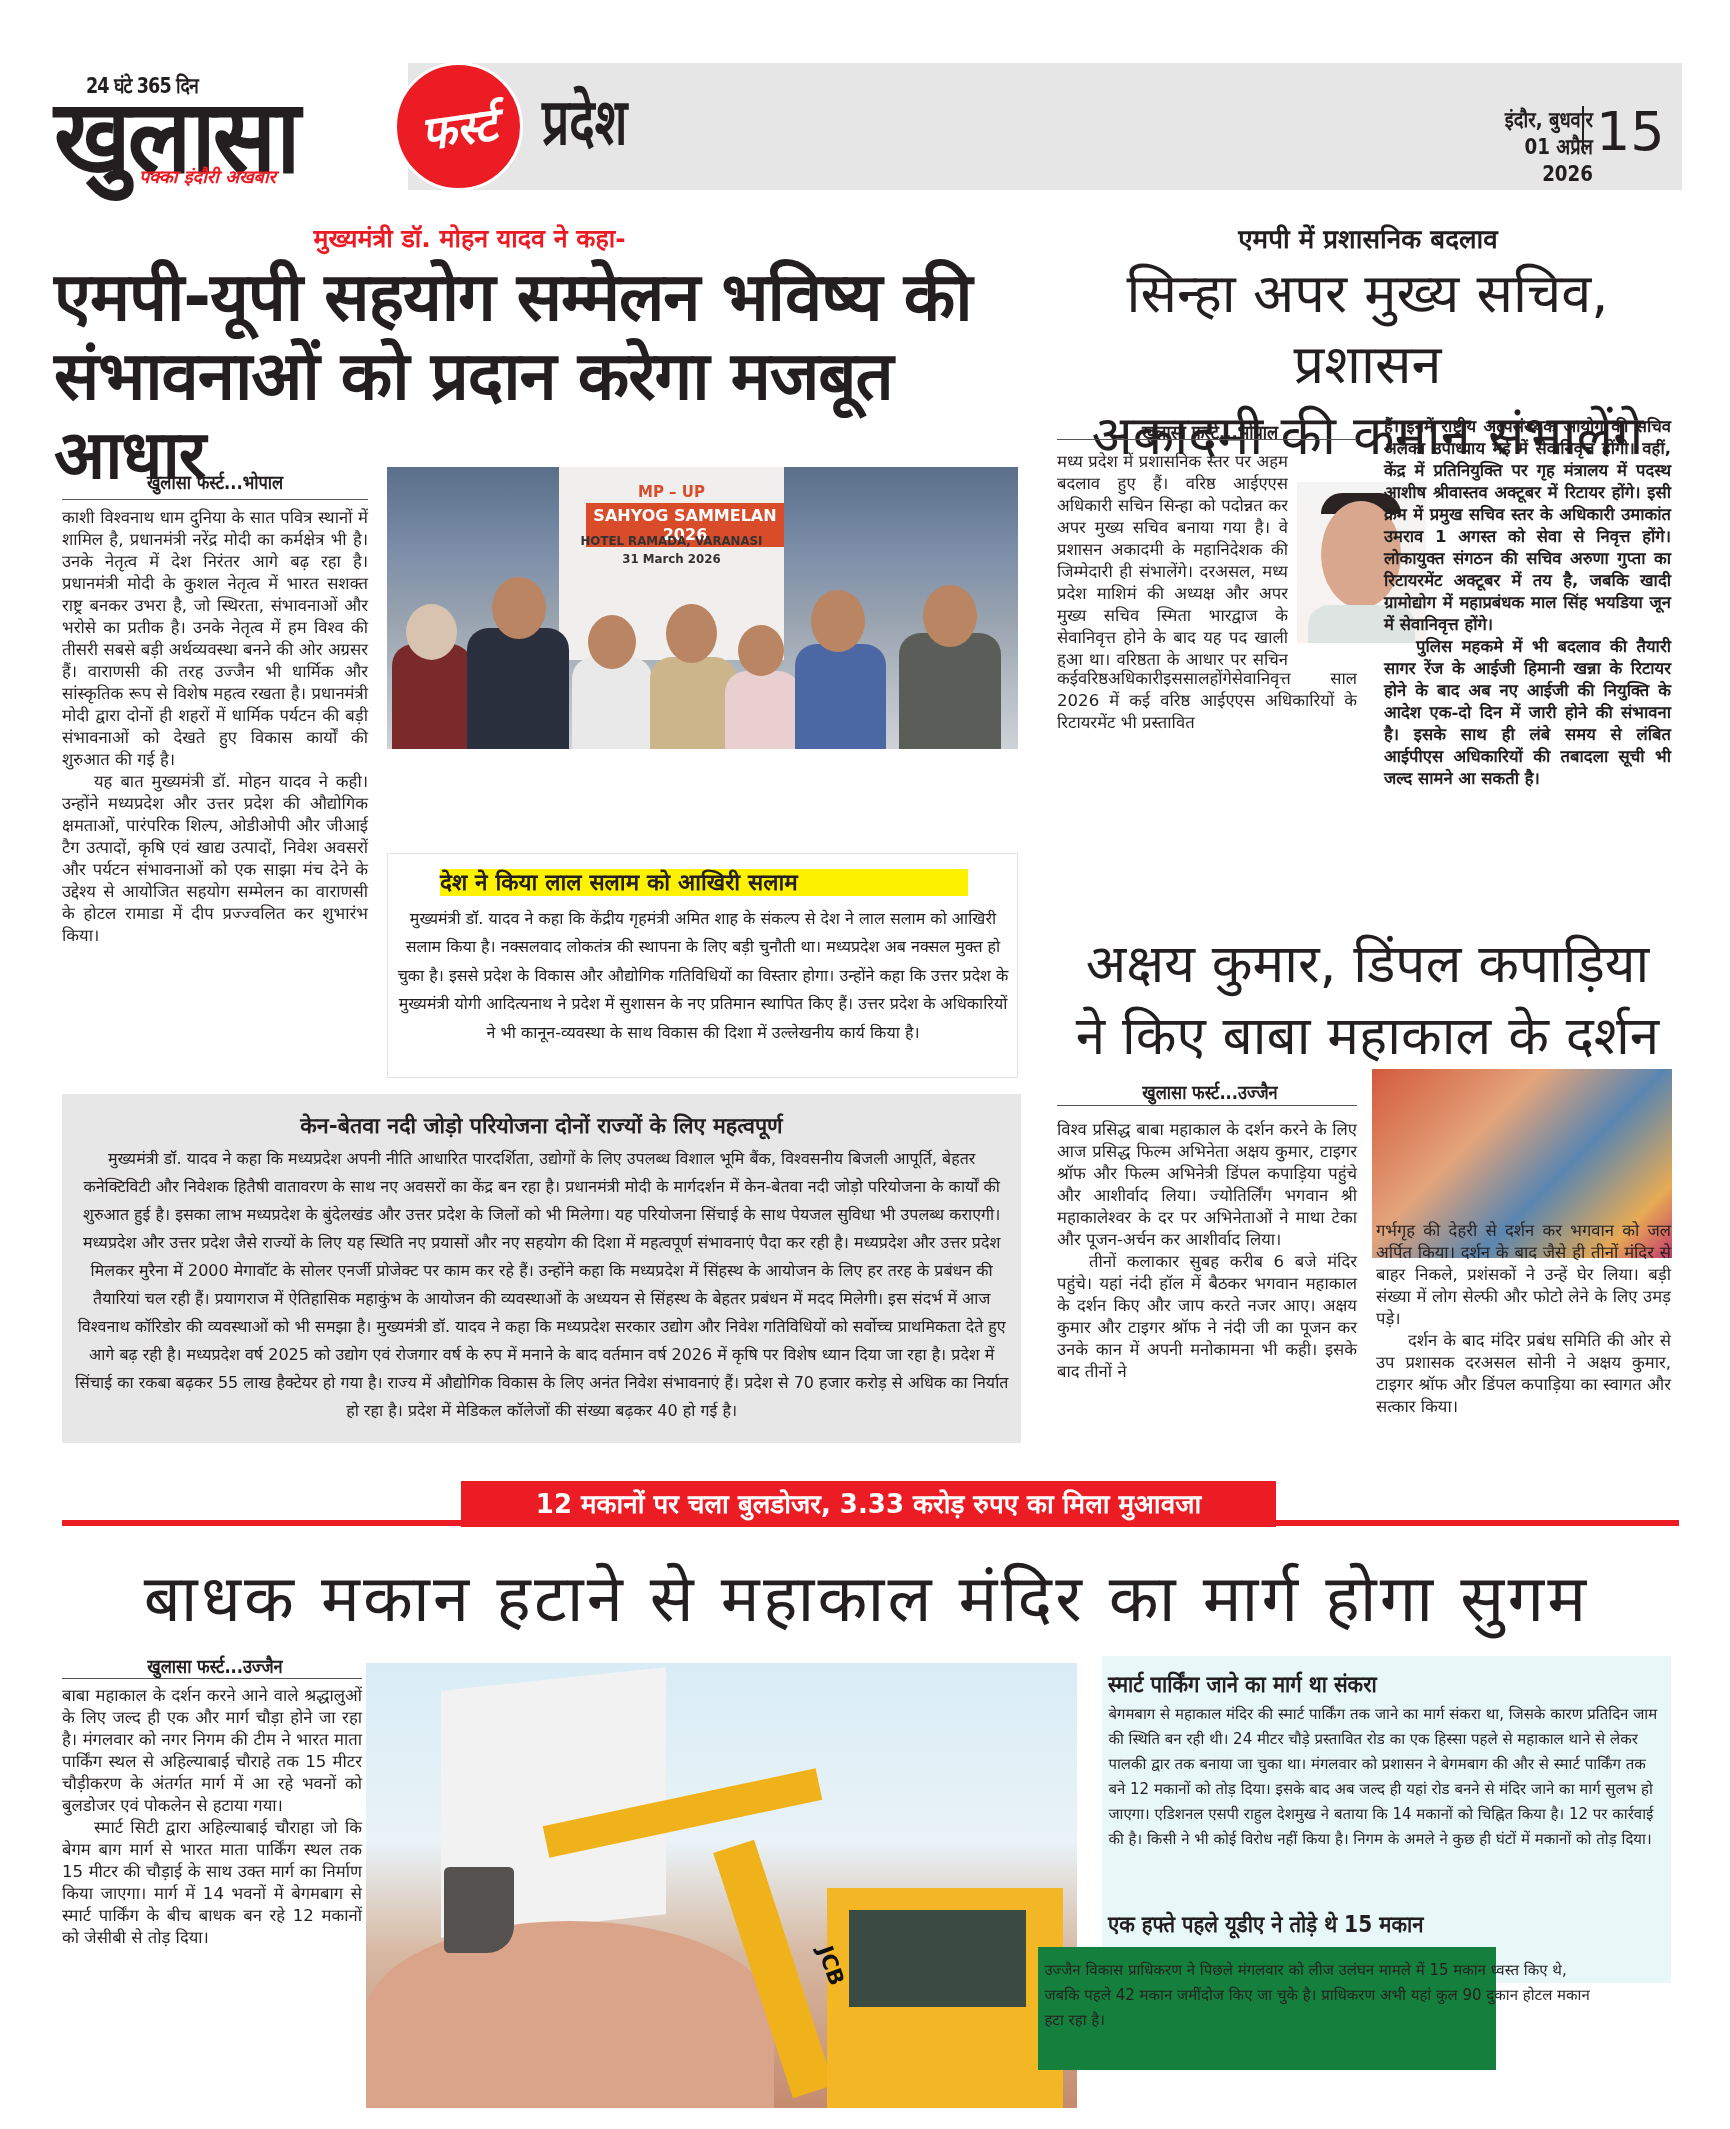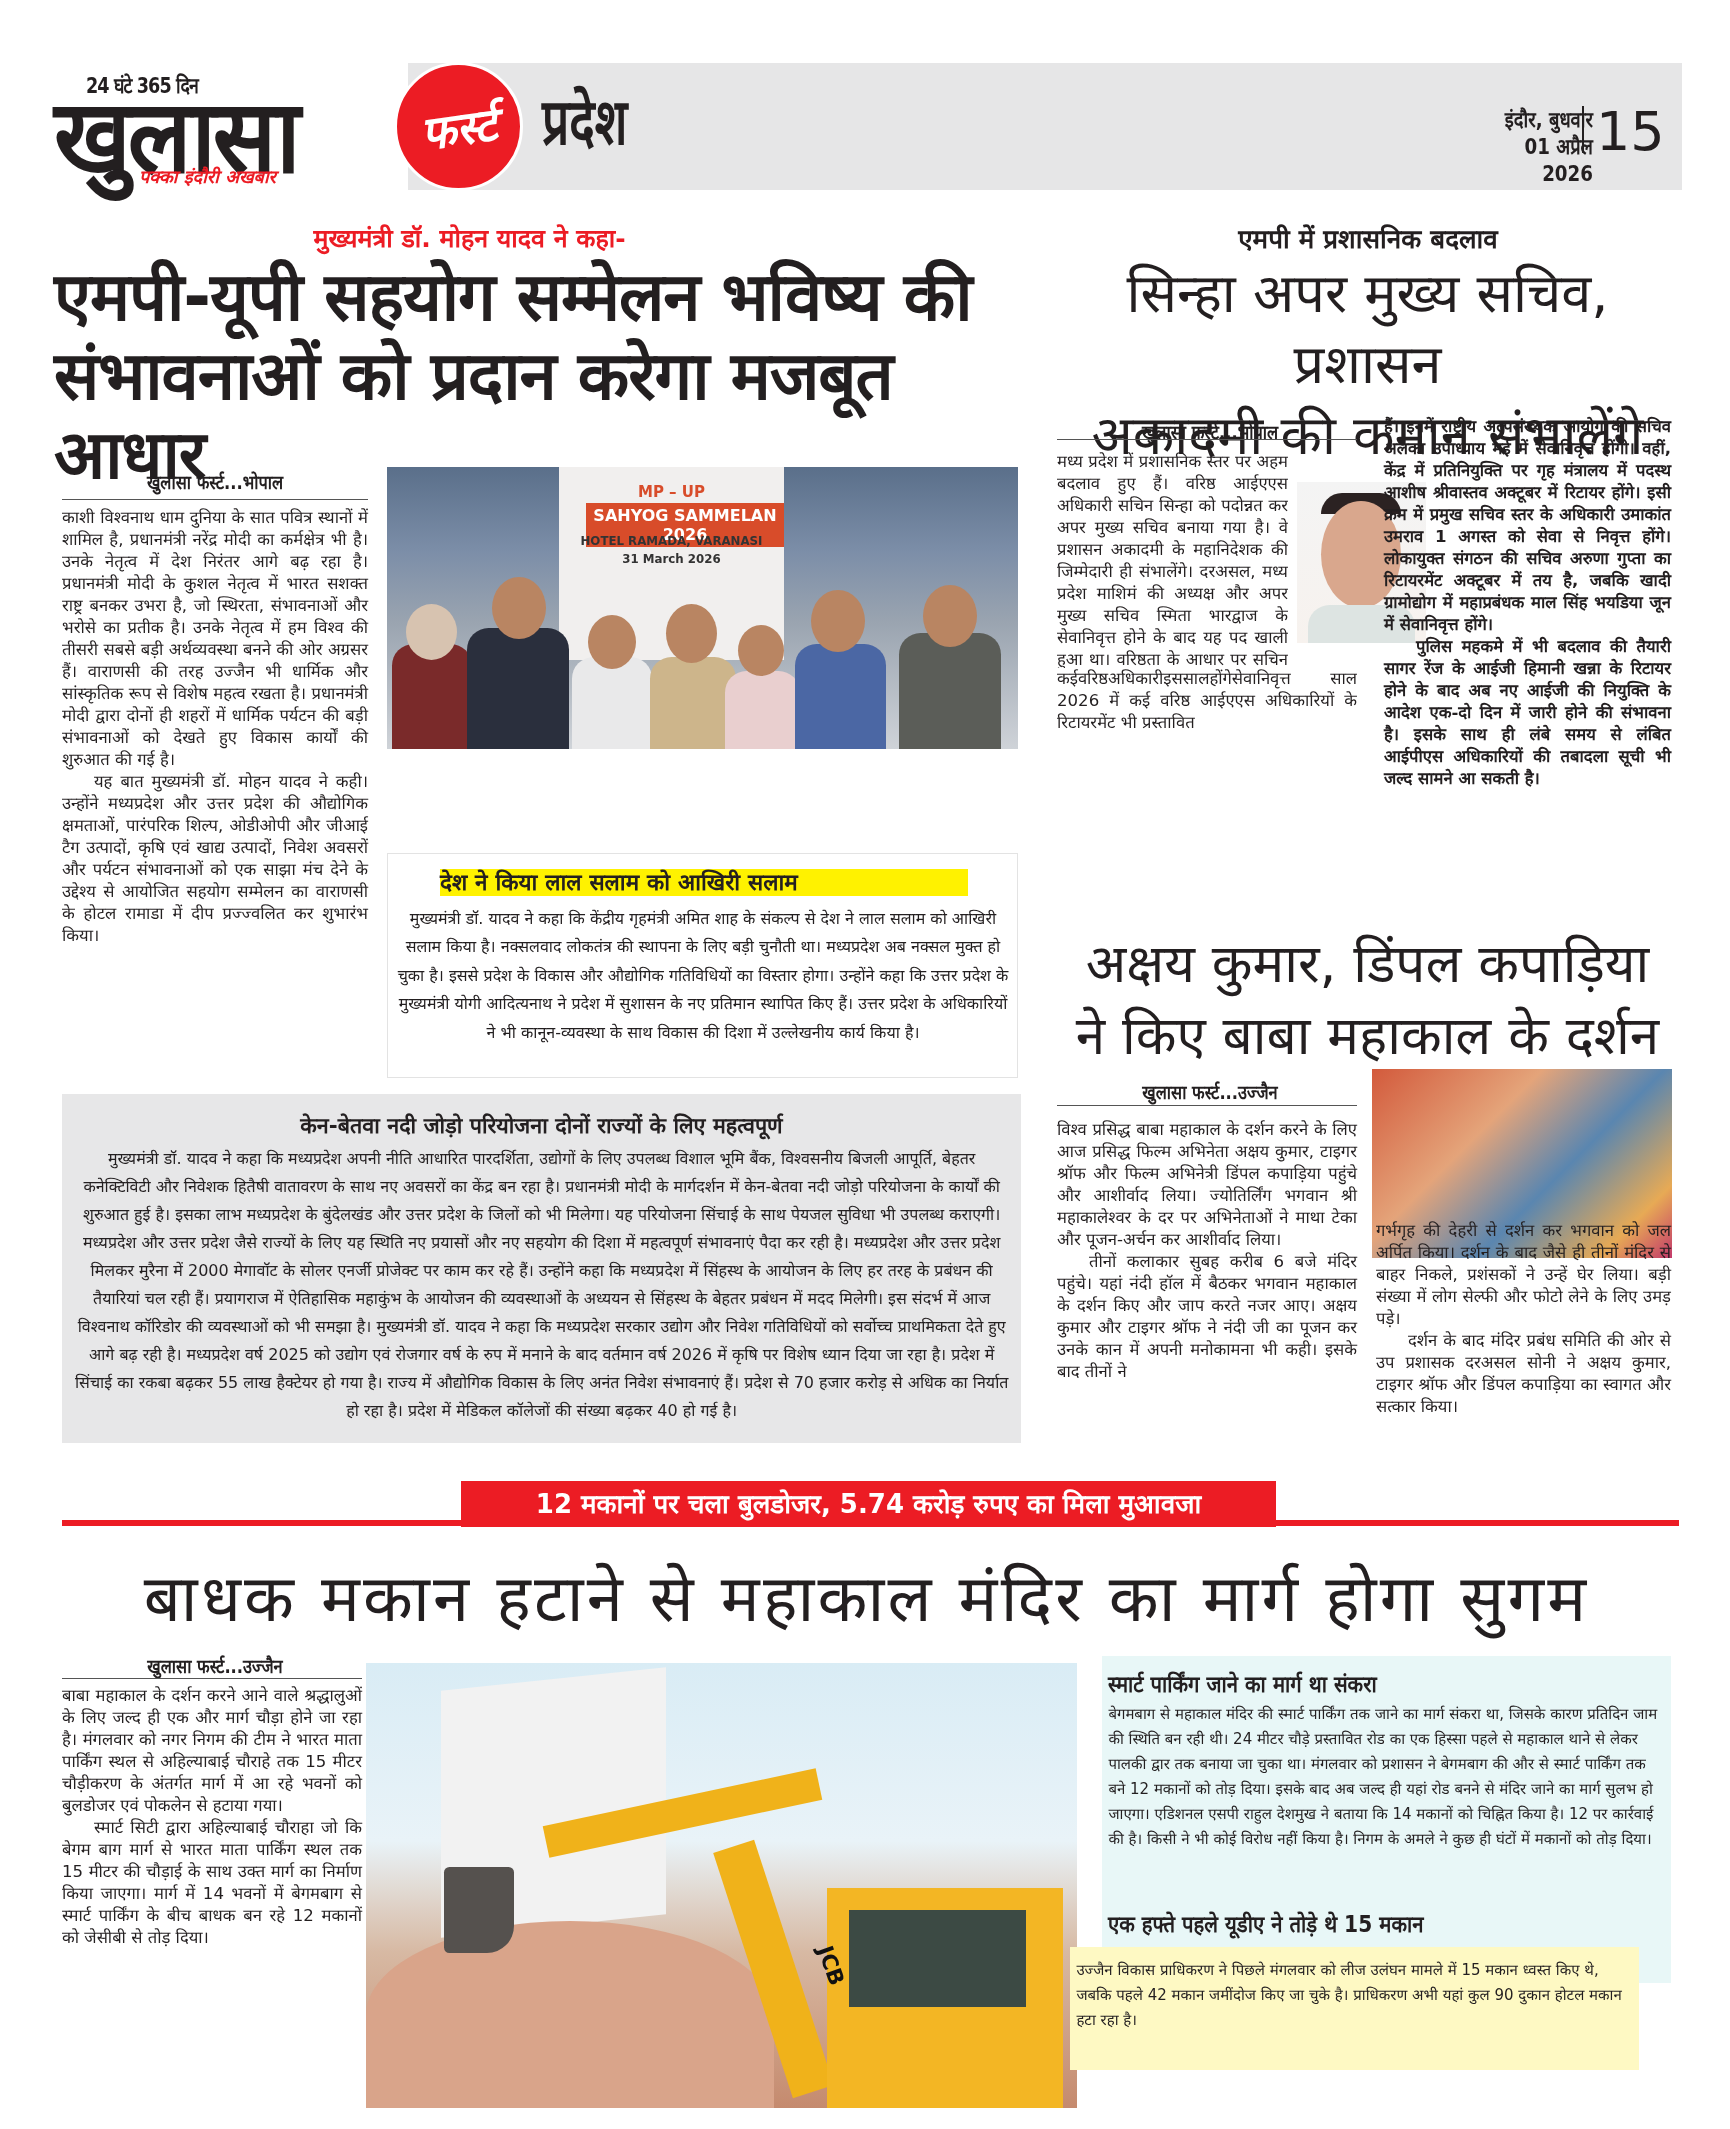--- a/index.html
+++ b/index.html
@@ -163,21 +163,21 @@
   <p class="body-text indent">तीनों कलाकार सुबह करीब 6 बजे मंदिर पहुंचे। यहां नंदी हॉल में बैठकर भगवान महाकाल के दर्शन किए और जाप करते नजर आए। अक्षय कुमार और टाइगर श्रॉफ ने नंदी जी का पूजन कर उनके कान में अपनी मनोकामना भी कही। इसके बाद तीनों ने</p>
 </div>
 <div class="abs photo photo-akshay"></div>
 <div class="abs" style="left:1376px; top:1220px; width:295px;">
   <p class="body-text">गर्भगृह की देहरी से दर्शन कर भगवान को जल अर्पित किया। दर्शन के बाद जैसे ही तीनों मंदिर से बाहर निकले, प्रशंसकों ने उन्हें घेर लिया। बड़ी संख्या में लोग सेल्फी और फोटो लेने के लिए उमड़ पड़े।</p>
   <p class="body-text indent">दर्शन के बाद मंदिर प्रबंध समिति की ओर से उप प्रशासक दरअसल सोनी ने अक्षय कुमार, टाइगर श्रॉफ और डिंपल कपाड़िया का स्वागत और सत्कार किया।</p>
 </div>
 
 <div class="abs red-line" style="left:62px; width:402px;"></div>
 <div class="abs red-line" style="left:1274px; width:405px;"></div>
-<div class="abs red-banner">12 मकानों पर चला बुलडोजर, 5.74 करोड़ रुपए का मिला मुआवजा</div>
+<div class="abs red-banner">12 मकानों पर चला बुलडोजर, 3.33 करोड़ रुपए का मिला मुआवजा</div>
 <div class="abs bottom-hed">बाधक मकान हटाने से महाकाल मंदिर का मार्ग होगा सुगम</div>
 
 <div class="abs byline" style="left:62px; top:1652px; width:306px;">खुलासा फर्स्ट...उज्जैन</div>
 <div class="abs rule" style="left:62px; top:1678px; width:300px;"></div>
 <div class="abs" style="left:62px; top:1685px; width:300px;">
   <p class="body-text">बाबा महाकाल के दर्शन करने आने वाले श्रद्धालुओं के लिए जल्द ही एक और मार्ग चौड़ा होने जा रहा है। मंगलवार को नगर निगम की टीम ने भारत माता पार्किंग स्थल से अहिल्याबाई चौराहे तक 15 मीटर चौड़ीकरण के अंतर्गत मार्ग में आ रहे भवनों को बुलडोजर एवं पोकलेन से हटाया गया।</p>
   <p class="body-text indent">स्मार्ट सिटी द्वारा अहिल्याबाई चौराहा जो कि बेगम बाग मार्ग से भारत माता पार्किंग स्थल तक 15 मीटर की चौड़ाई के साथ उक्त मार्ग का निर्माण किया जाएगा। मार्ग में 14 भवनों में बेगमबाग से स्मार्ट पार्किंग के बीच बाधक बन रहे 12 मकानों को जेसीबी से तोड़ दिया।</p>
 </div>
 
 <div class="abs photo photo-jcb">
@@ -189,16 +189,16 @@
   <div class="abs" style="left:483px; top:247px; width:177px; height:97px; background:#3c4a44;"></div>
   <div class="abs" style="left:445px; top:290px; font-size:21.5px; font-weight:bold; color:#111; transform:rotate(70deg);">JCB</div>
   <div class="abs" style="left:78px; top:204px; width:70px; height:86px; background:#55514e; border-radius:5.4px 5.4px 27px 5.4px;"></div>
 </div>
 
 <div class="abs sidebar-box">
   <div class="side-hed" style="top:11.8px;">स्मार्ट पार्किंग जाने का मार्ग था संकरा</div>
   <div class="side-body" style="top:46px;">बेगमबाग से महाकाल मंदिर की स्मार्ट पार्किंग तक जाने का मार्ग संकरा था, जिसके कारण प्रतिदिन जाम की स्थिति बन रही थी। 24 मीटर चौड़े प्रस्तावित रोड का एक हिस्सा पहले से महाकाल थाने से लेकर पालकी द्वार तक बनाया जा चुका था। मंगलवार को प्रशासन ने बेगमबाग की और से स्मार्ट पार्किंग तक बने 12 मकानों को तोड़ दिया। इसके बाद अब जल्द ही यहां रोड बनने से मंदिर जाने का मार्ग सुलभ हो जाएगा। एडिशनल एसपी राहुल देशमुख ने बताया कि 14 मकानों को चिह्नित किया है। 12 पर कार्रवाई की है। किसी ने भी कोई विरोध नहीं किया है। निगम के अमले ने कुछ ही घंटों में मकानों को तोड़ दिया।</div>
   <div class="side-hed" style="top:252px;">एक हफ्ते पहले यूडीए ने तोड़े थे 15 मकान</div>
 </div>
-<div class="abs" style="left:1070px; top:1947px; width:569px; height:123px; background:#fef9c3;">
+<div class="abs" style="left:1038px; top:1947px; width:458px; height:123px; background:#15803d;">
   <div class="side-body" style="top:10.7px;">उज्जैन विकास प्राधिकरण ने पिछले मंगलवार को लीज उलंघन मामले में 15 मकान ध्वस्त किए थे, जबकि पहले 42 मकान जमींदोज किए जा चुके है। प्राधिकरण अभी यहां कुल 90 दुकान होटल मकान हटा रहा है।</div>
 </div>
 
 
 </body></html>

